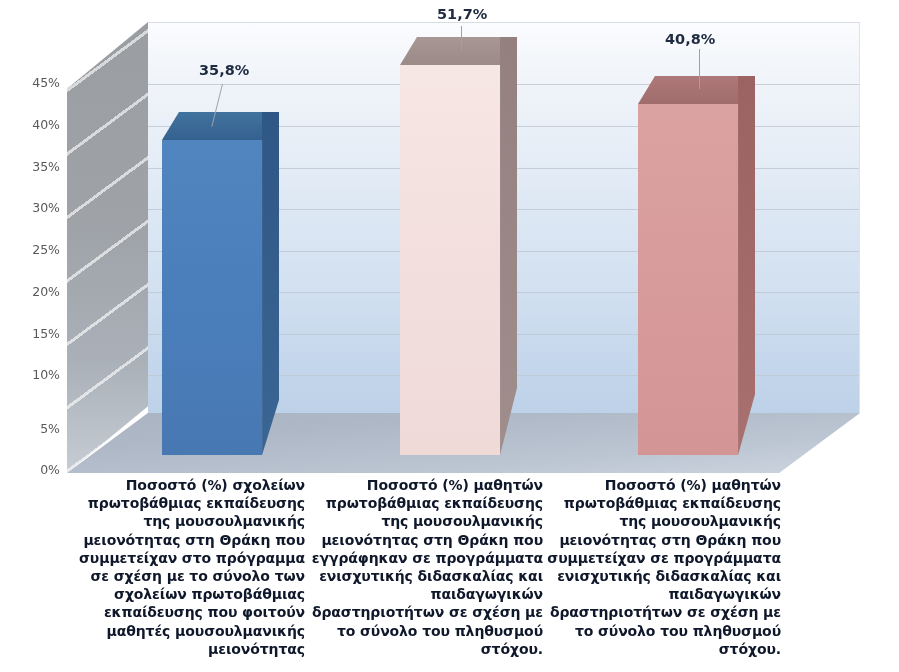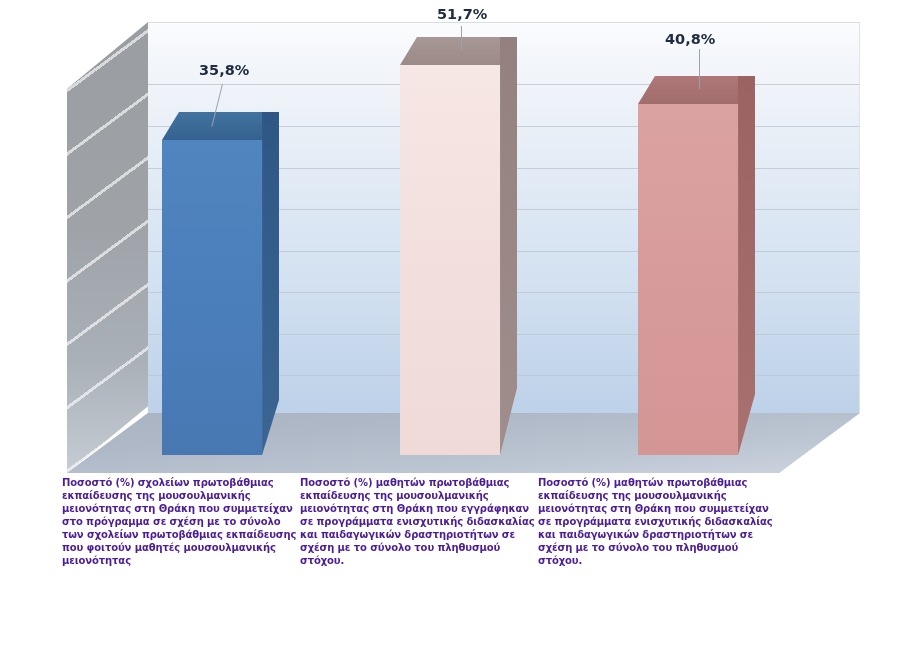--- a/index.html
+++ b/index.html
@@ -111,24 +111,24 @@
     background: #9aa2ad;
   }
 
   .cat-labels {
     position: absolute;
     left: 0; top: 476px; width: 899px; height: 196px;
   }
   .cat {
     position: absolute;
     top: 0;
-    text-align: left;
-    font-size: 10px;
+    text-align: right;
+    font-size: 14px;
     font-weight: bold;
-    color: #4c1d95;
+    color: #0f172a;
     line-height: 1.30;
     letter-spacing: -0.1px;
   }
 </style>
 </head>
 <body>
 
 <div id="root">
   <div class="chart-frame">
 
@@ -161,20 +161,32 @@
         <div class="front" style="width:85.5%; height:390px; background:linear-gradient(180deg,#f6e6e4 0%,#f2dfdd 55%,#efdad8 100%);"></div>
       </div>
 
       <div class="bar" style="left:638px; top:76px; width:117px; height:379px;">
         <div class="top" style="top:0; height:28px; background:linear-gradient(180deg,#b07878,#a06c6c);"></div>
         <div class="side" style="top:0; height:379px; background:linear-gradient(180deg,#9c6363,#a97070);"></div>
         <div class="front" style="width:85.5%; height:351px; background:linear-gradient(180deg,#dba2a2 0%,#d79a9a 55%,#d49595 100%);"></div>
       </div>
     </div>
 
+    <div class="ticks">
+      <div class="tick" style="top:77px">45%</div>
+      <div class="tick" style="top:119px">40%</div>
+      <div class="tick" style="top:161px">35%</div>
+      <div class="tick" style="top:202px">30%</div>
+      <div class="tick" style="top:244px">25%</div>
+      <div class="tick" style="top:286px">20%</div>
+      <div class="tick" style="top:328px">15%</div>
+      <div class="tick" style="top:369px">10%</div>
+      <div class="tick" style="top:423px">5%</div>
+      <div class="tick" style="top:464px">0%</div>
+    </div>
 
     <div class="leader" style="left:222px; top:84px; height:44px; transform:rotate(14deg); transform-origin:top center;"></div>
     <div class="value-label" style="left:199px; top:62px;">35,8%</div>
 
     <div class="leader" style="left:461px; top:26px; height:24px;"></div>
     <div class="value-label" style="left:437px; top:6px;">51,7%</div>
 
     <div class="leader" style="left:699px; top:49px; height:40px;"></div>
     <div class="value-label" style="left:665px; top:31px;text-align:right;">40,8%</div>
 

